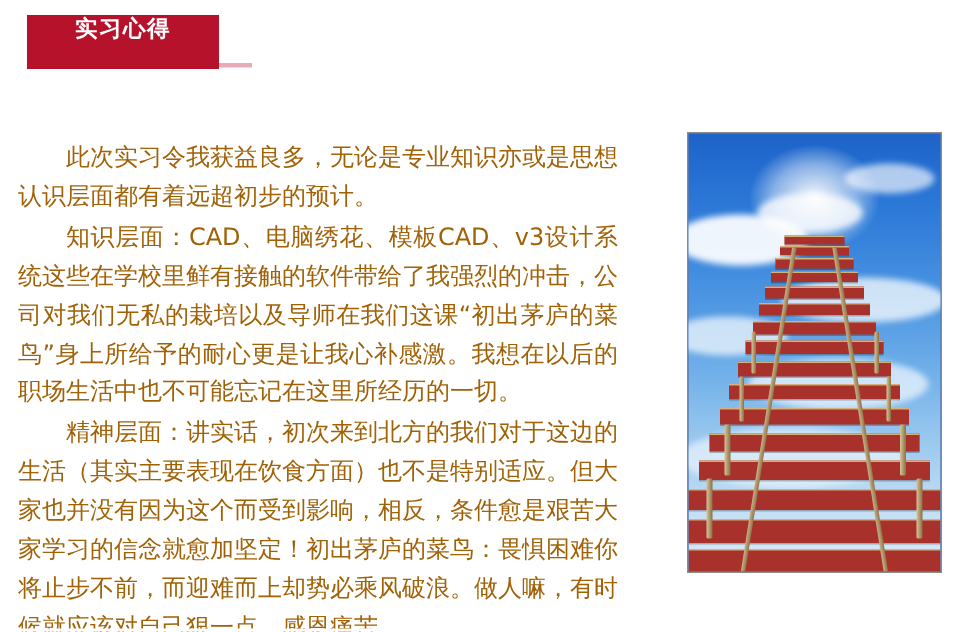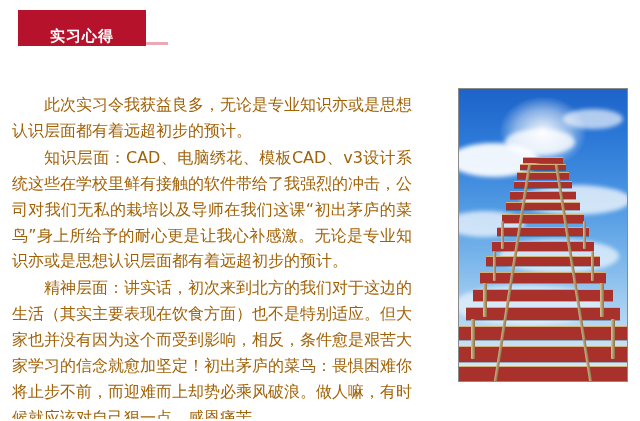--- a/index.html
+++ b/index.html
@@ -23,21 +23,21 @@
 
   
   .title-banner {
     position: absolute;
     left: 18px;
     top: 10px;
     width: 128px;
     height: 36px;
     background: #b7122b;
     display: flex;
-    align-items: flex-end;
+    align-items: flex-start;
     justify-content: center;
   }
   .title-banner .title-text {
     color: #ffffff;
     font-size: 15px;
     font-weight: bold;
     letter-spacing: 1px;
     white-space: nowrap;
   }
   
@@ -163,21 +163,21 @@
   <div class="title-accent"></div>
 
   <div class="title-banner">
     <span class="title-text">实习心得</span>
   </div>
 
   <div class="title-underline"></div>
 
   <div class="body-text">
     <p>此次实习令我获益良多，无论是专业知识亦或是思想认识层面都有着远超初步的预计。</p>
-    <p>知识层面：CAD、电脑绣花、模板CAD、v3设计系统这些在学校里鲜有接触的软件带给了我强烈的冲击，公司对我们无私的栽培以及导师在我们这课“初出茅庐的菜鸟”身上所给予的耐心更是让我心补感激。无论是专业知识亦或是思想认识层面都有着远超初步的预计。</p>
+    <p>知识层面：CAD、电脑绣花、模板CAD、v3设计系统这些在学校里鲜有接触的软件带给了我强烈的冲击，公司对我们无私的栽培以及导师在我们这课“初出茅庐的菜鸟”身上所给予的耐心更是让我心补感激。我想在以后的职场生活中也不可能忘记在这里所经历的一切。</p>
     <p>精神层面：讲实话，初次来到北方的我们对于这边的生活（其实主要表现在饮食方面）也不是特别适应。但大家也并没有因为这个而受到影响，相反，条件愈是艰苦大家学习的信念就愈加坚定！初出茅庐的菜鸟：畏惧困难你将止步不前，而迎难而上却势必乘风破浪。做人嘛，有时候就应该对自己狠一点，感恩痛苦。</p>
   </div>
 
   <div class="image-frame">
     <div class="sky"></div>
 
     <div class="cloud c7"></div>
     <div class="cloud c2"></div>
     <div class="cloud c1"></div>
     <div class="cloud c3"></div>

